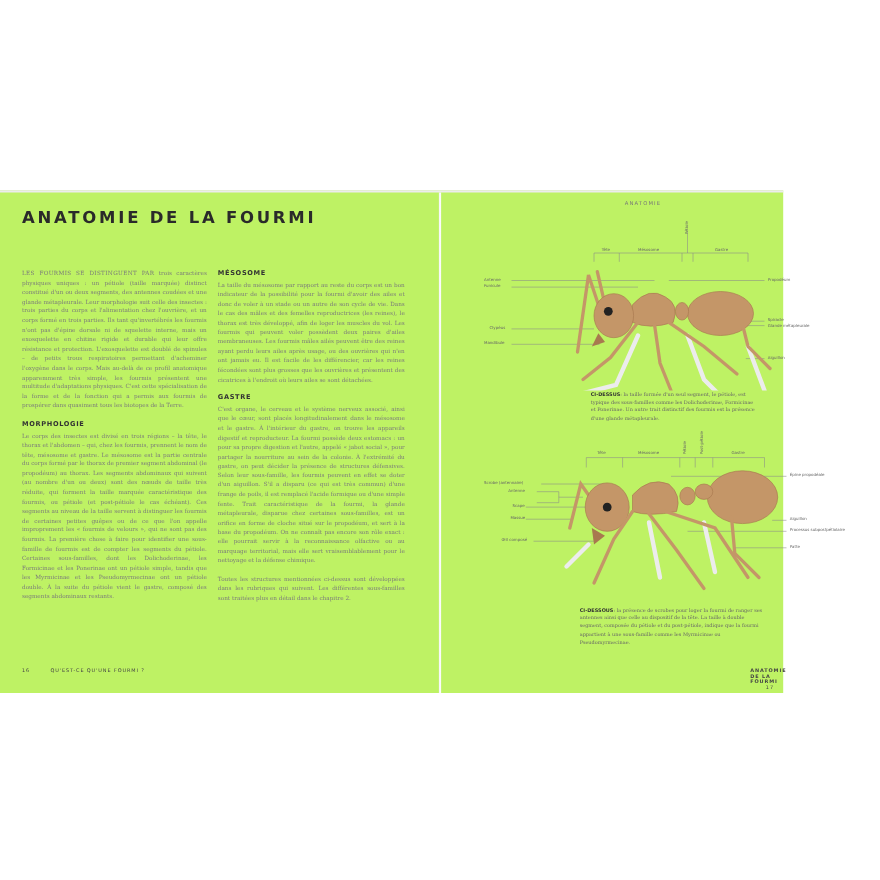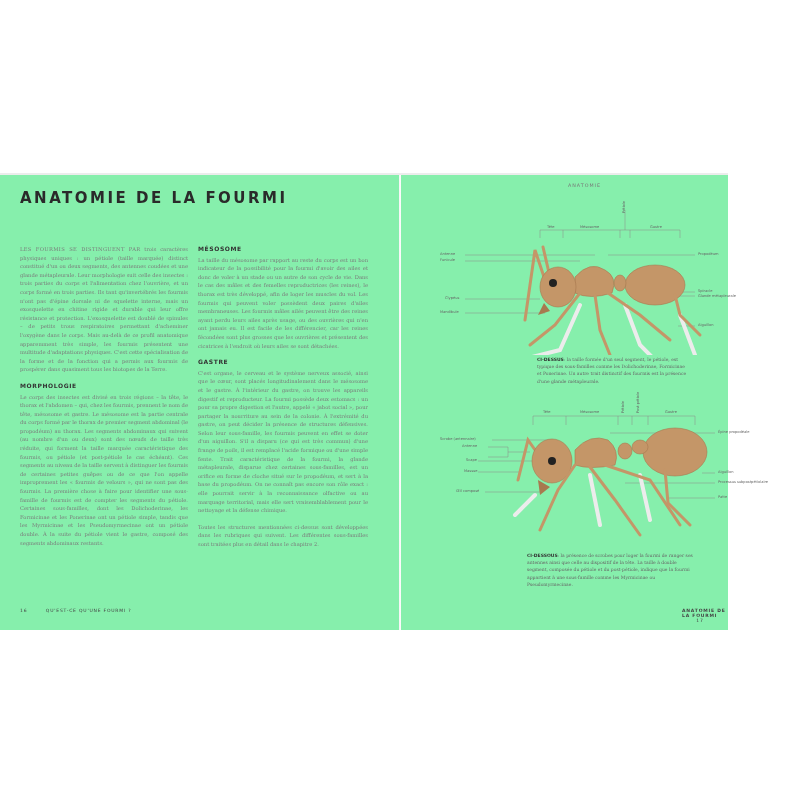--- a/index.html
+++ b/index.html
@@ -1,17 +1,17 @@
 <!DOCTYPE html>
 <html><head>
 <meta charset="utf-8">
 <style>
   html, body { margin:0; padding:0; background:#ffffff; }
   body { width:800px; height:800px; position:relative; overflow:hidden; font-family:"DejaVu Serif", serif; color:#555; }
-  .spread { position:absolute; left:0; top:173px; width:712px; height:455px; background:#86efac; border-top:2px solid #ececec;padding-left:16px; }
+  .spread { position:absolute; left:0; top:173px; width:712px; height:455px; background:#bef264; border-top:2px solid #ececec; }
   .gutter { position:absolute; left:399px; top:0; width:2px; height:455px; background:linear-gradient(90deg,#f4f4f4,#fdfdfd); }
   .title { position:absolute; left:20px; top:14px; font-family:"DejaVu Sans", sans-serif; font-weight:bold; font-size:15px; letter-spacing:2.5px; color:#2a2a2a; }
   .col { position:absolute; font-size:5.2px; line-height:8.6px; color:#7a7a7a; text-align:justify; }
   .col p { margin:0 0 8px 0; }
   .col1 { left:20px; top:70px; width:168px; }
   .col2 { left:198px; top:70px; width:170px; }
   .h { font-family:"DejaVu Sans", sans-serif; font-weight:bold; font-size:6px; letter-spacing:0.6px; color:#333; margin:0 0 2px 0; }
   .lead-caps { font-variant:small-caps; letter-spacing:0.3px; }
   .footer { position:absolute; top:433px; font-family:"DejaVu Sans", sans-serif; font-size:4.5px; letter-spacing:0.8px; color:#444; }
   .footer b { font-weight:bold; }

